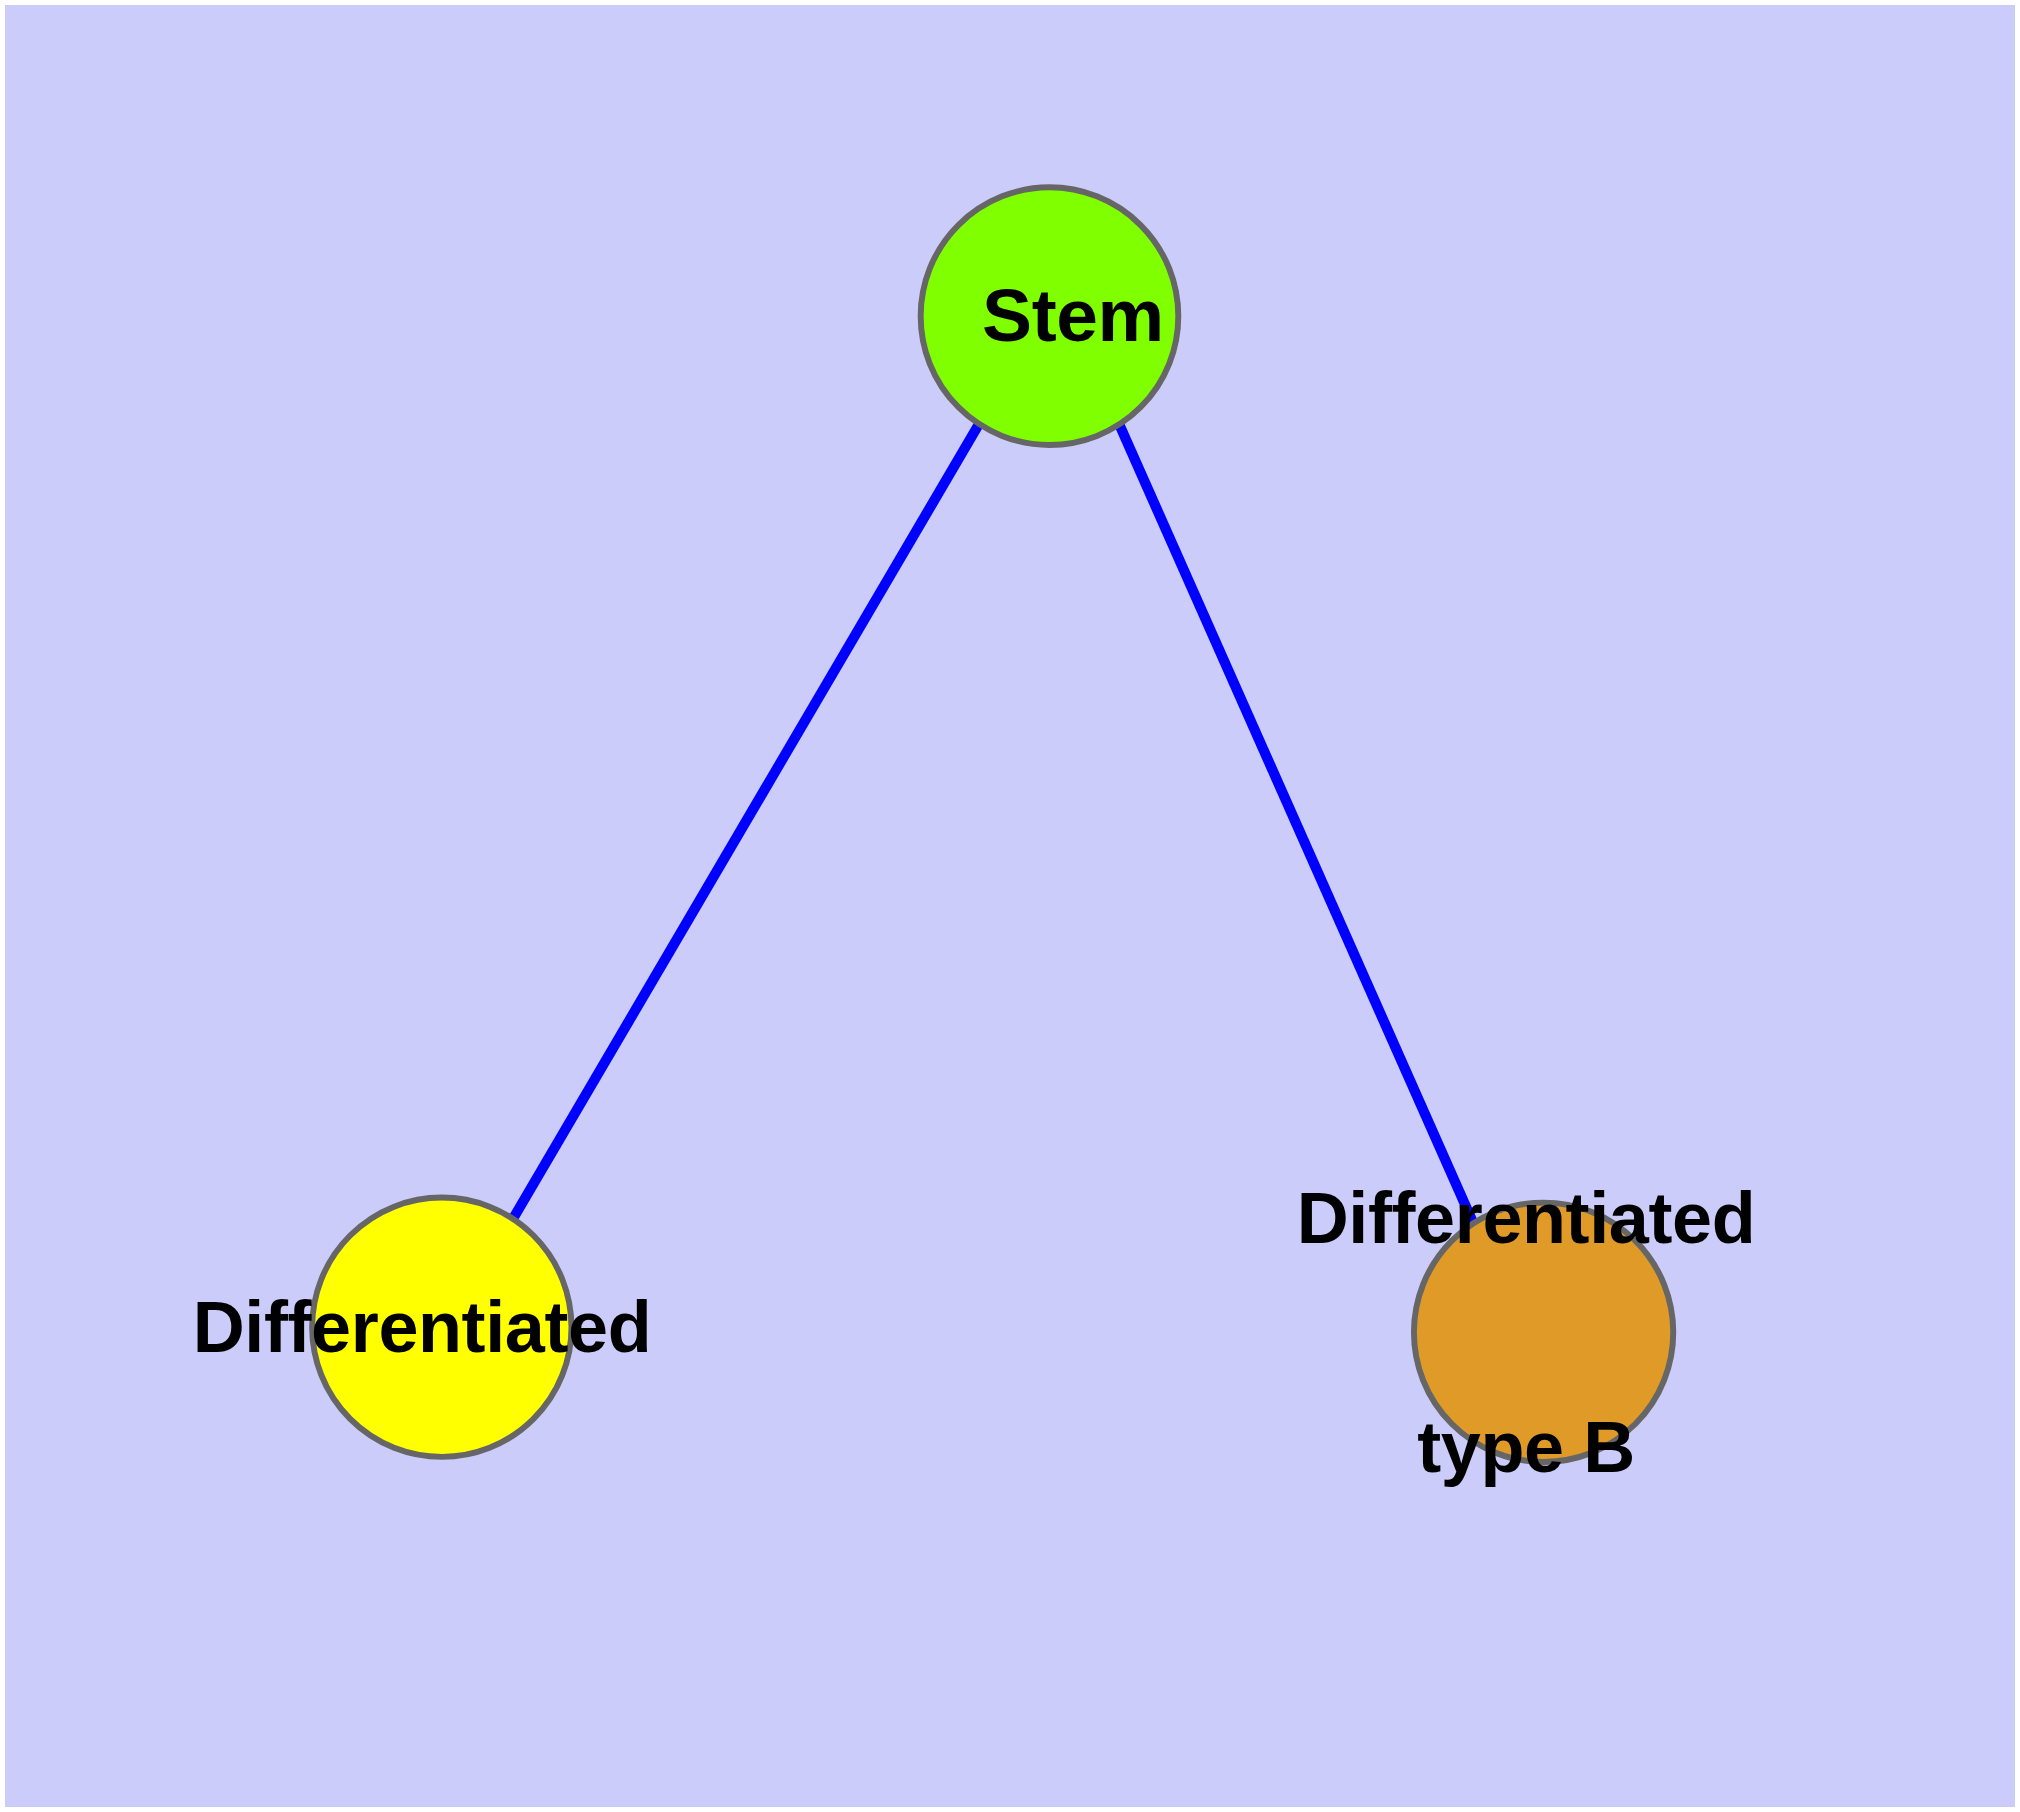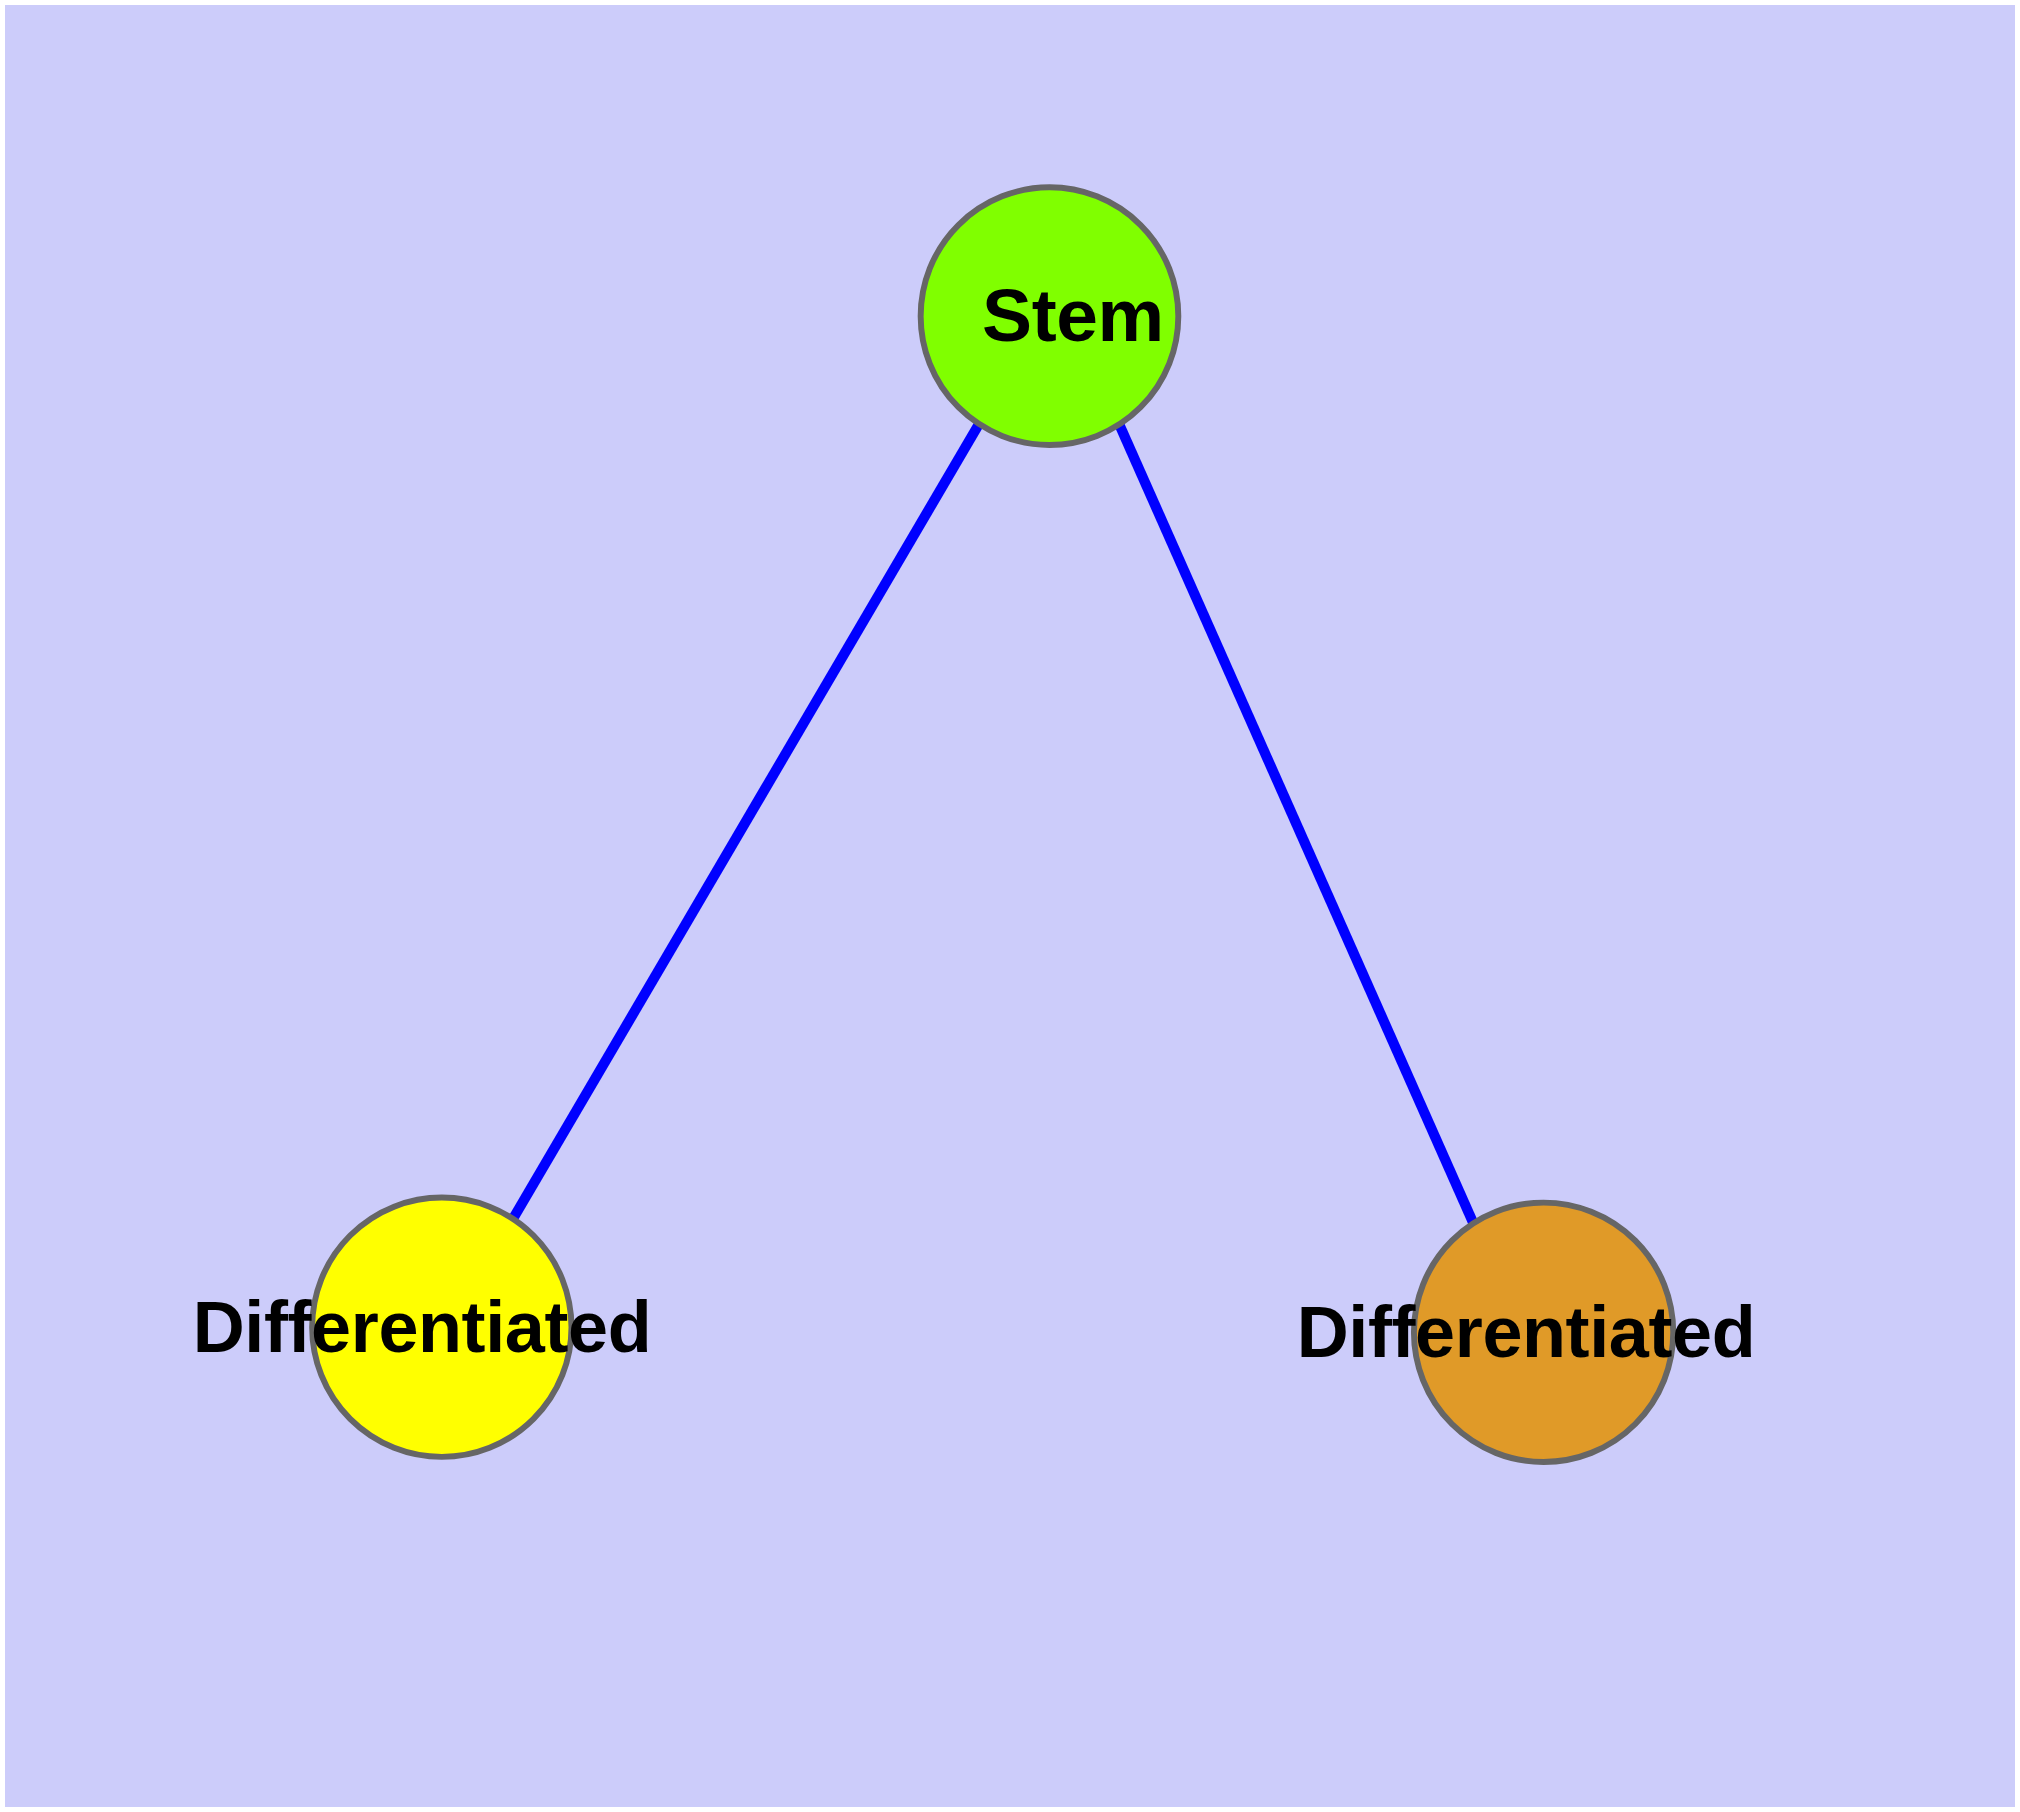--- a/index.html
+++ b/index.html
@@ -100,16 +100,17 @@
   <div class="node-label" id="label-stem">
     <div>Stem</div>
   </div>
 
   <div class="node-label" id="label-typea">
     <div>Differentiated</div>
   </div>
 
   <div class="node-label" id="label-typeb">
     <div>Differentiated</div>
+    <div>type B</div>
   </div>
 
 </div>
 
 
 </body></html>

